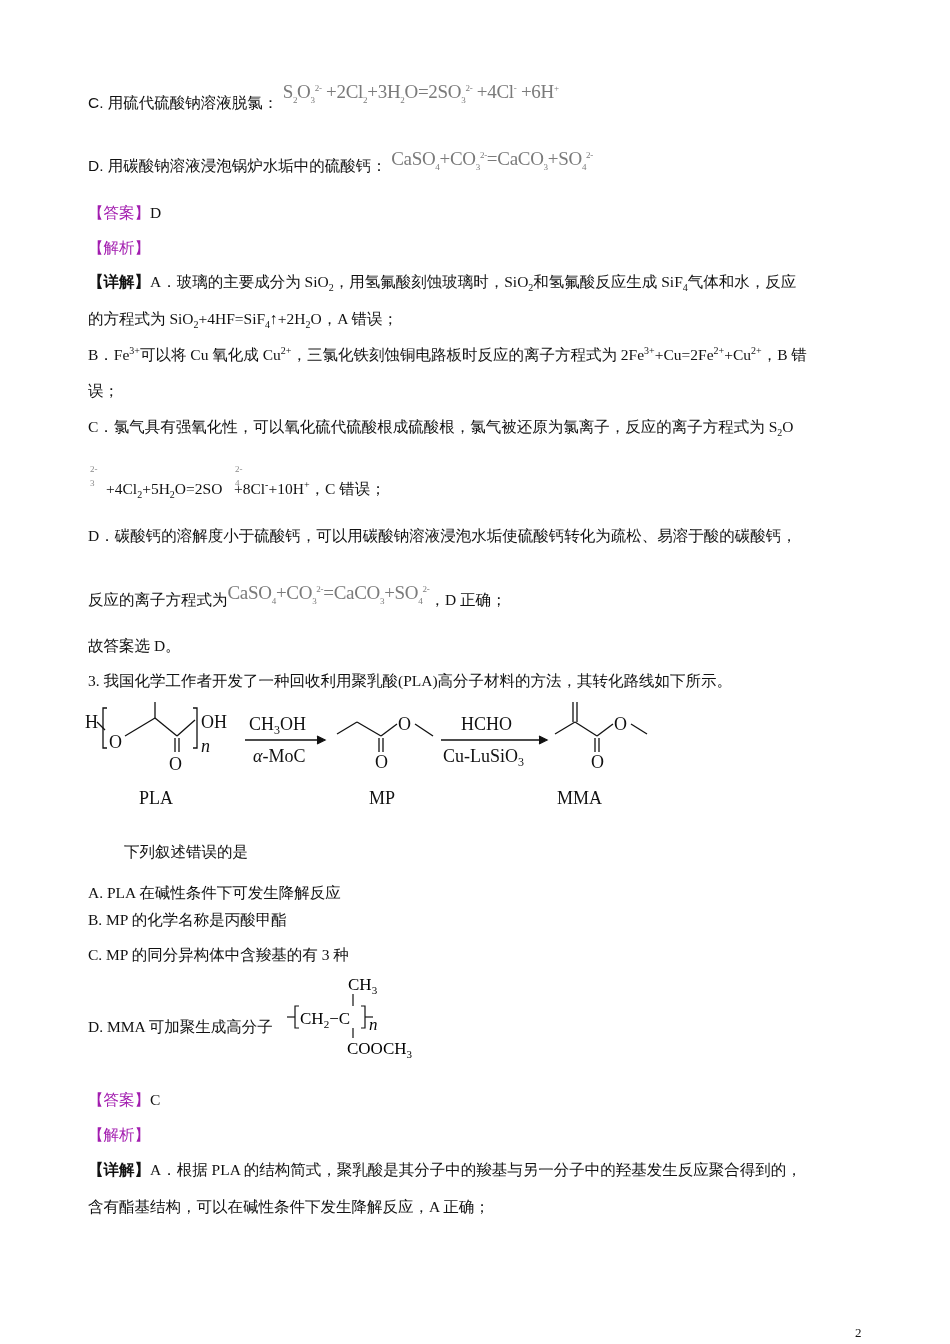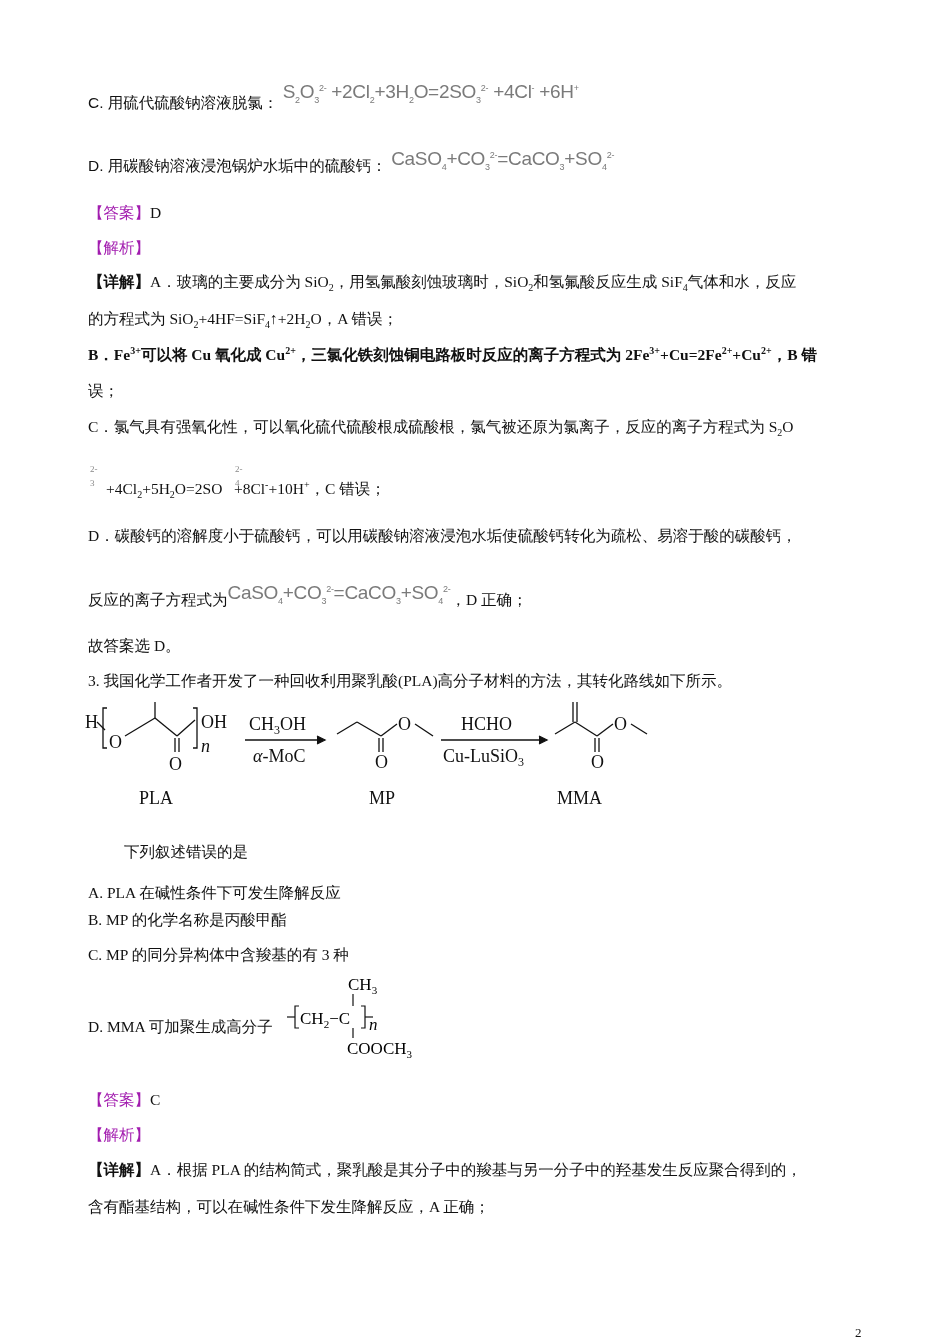--- a/index.html
+++ b/index.html
@@ -2,21 +2,21 @@
 <html><head>
 <meta charset="utf-8">
 <style>
   html, body { margin: 0; padding: 0; background: #ffffff; }
   body { width: 950px; height: 1344px; position: relative; overflow: hidden;
          font-family: "Liberation Serif", "DejaVu Serif", serif; color: #111; }
   .line { position: absolute; left: 88px; font-size: 15.5px; line-height: 20px; white-space: nowrap; }
   .sans { font-family: "Liberation Sans", "DejaVu Sans", sans-serif; }
   .blue { color: #a21caf; }
   .bold { font-weight: bold; }
-  .eq { color: #7a7a7a; font-family: Liberation Sans, sans-serif; font-size: 19px; letter-spacing: -0.3px; }
+  .eq { color: #7a7a7a; font-family: Liberation Serif, serif; font-size: 19px; letter-spacing: -0.3px; }
   .eq sub, .eq sup { font-size: 9px; }
   sub, sup { font-size: 10px; line-height: 0; }
   .tiny { font-size: 9px; color: #888; position: absolute; }
   .scheme { position: absolute; left: 85px; top: 700px; width: 580px; height: 120px; }
   .scheme text { font-family: "Liberation Serif", serif; fill: #111; }
   .poly { position: absolute; left: 285px; top: 972px; width: 150px; height: 88px; }
   .page-num { position: absolute; left: 855px; top: 1325px; font-size: 13px; font-family: "Liberation Serif", serif; }
 </style>
 </head>
 <body>
@@ -36,21 +36,21 @@
 </div>
 <div class="line blue" style="top:238px;">【解析】</div>
 
 <div class="line" style="top:272px;">
   <span class="bold">【详解】</span><span>A．玻璃的主要成分为 SiO</span><sub>2</sub><span>，用氢氟酸刻蚀玻璃时，SiO</span><sub>2</sub><span>和氢氟酸反应生成 SiF</span><sub>4</sub><span>气体和水，反应</span>
 </div>
 <div class="line" style="top:309px;">
   <span>的方程式为 SiO</span><sub>2</sub><span>+4HF=SiF</span><sub>4</sub><span>↑+2H</span><sub>2</sub><span>O，A 错误；</span>
 </div>
 
-<div class="line" style="top:345px;font-weight:bold;">
+<div class="line" style="top:345px;">
   <span>B．Fe</span><sup>3+</sup><span>可以将 Cu 氧化成 Cu</span><sup>2+</sup><span>，三氯化铁刻蚀铜电路板时反应的离子方程式为 2Fe</span><sup>3+</sup><span>+Cu=2Fe</span><sup>2+</sup><span>+Cu</span><sup>2+</sup><span>，B 错</span>
 </div>
 <div class="line" style="top:381px;">误；</div>
 
 <div class="line" style="top:417px;">
   <span>C．氯气具有强氧化性，可以氧化硫代硫酸根成硫酸根，氯气被还原为氯离子，反应的离子方程式为 S</span><sub>2</sub><span>O</span>
 </div>
 <span class="tiny" style="left:90px;top:464px;">2-</span>
 <span class="tiny" style="left:90px;top:478px;">3</span>
 <span class="tiny" style="left:235px;top:464px;">2-</span>

